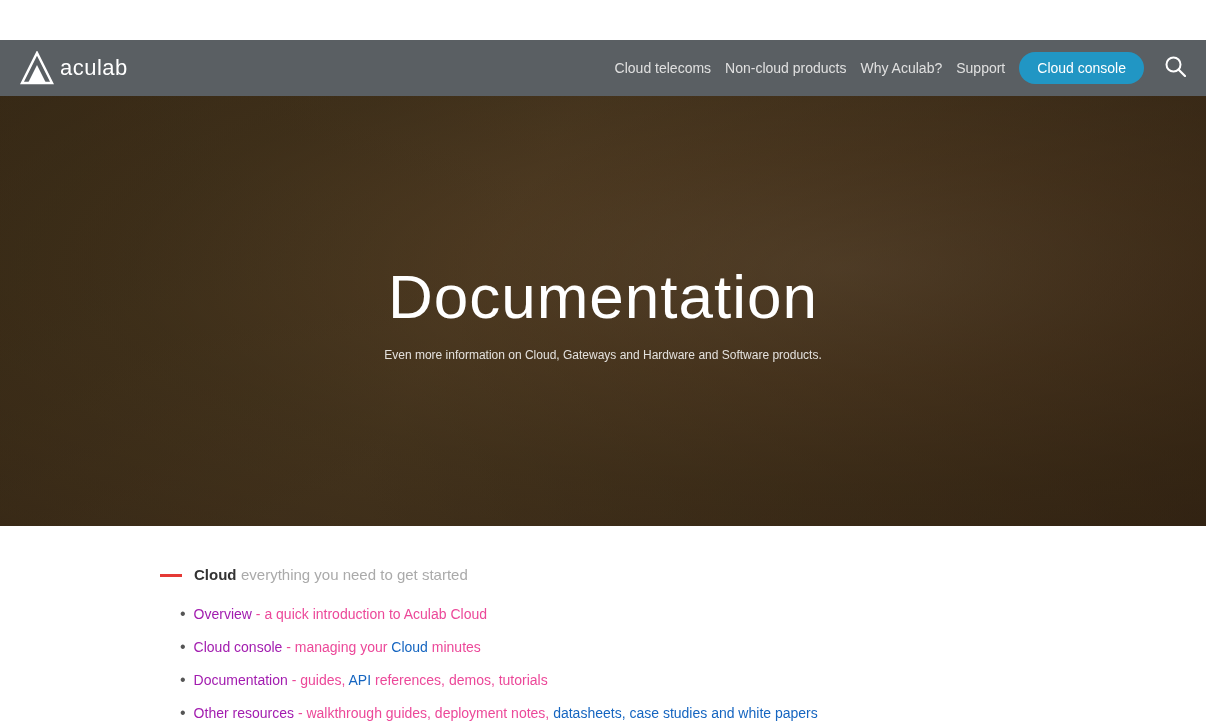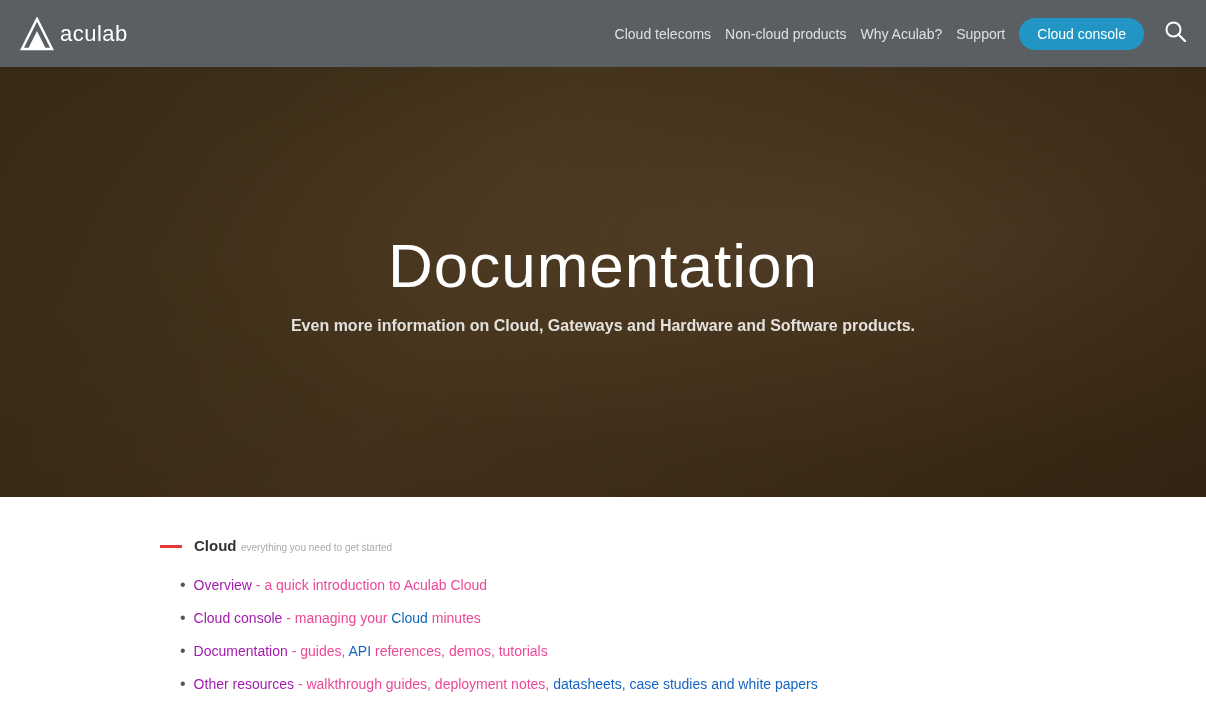--- a/index.html
+++ b/index.html
@@ -1,26 +1,27 @@
 <!DOCTYPE html>
 <html><head>
   <meta charset="utf-8">
   <style>
     * { margin: 0; padding: 0; box-sizing: border-box; }
     body { font-family: Arial, sans-serif; background: #fff; }
 
     
     nav {
       background: #5a5f63;
-      height: 67px;
+      height: 56px;
       display: flex;
       align-items: center;
       padding: 8px 20px;
       position: relative;
       z-index: 10;
+      margin-top: 40px;
     }
     .nav-logo {
       display: flex;
       align-items: center;
       margin-right: auto;
       text-decoration: none;
     }
     .logo-icon {
       width: 34px;
       height: 34px;
@@ -93,23 +94,23 @@
       color: #fff;
     }
     .hero-title {
       font-size: 62px;
       font-weight: 300;
       letter-spacing: 1px;
       margin-bottom: 16px;
       color: #fff;
     }
     .hero-subtitle {
-      font-size: 16px;
+      font-size: 12px;
       color: rgba(255,255,255,0.85);
-      font-weight: 700;
+      font-weight: 400;
     }
 
     
     .content {
       padding: 40px 160px 40px 160px;
       background: #fff;
     }
     .section-header {
       display: flex;
       align-items: center;
@@ -123,21 +124,21 @@
       flex-shrink: 0;
     }
     .section-title-cloud {
       color: #333;
       font-weight: 700;
       font-size: 15px;
     }
     .section-title-rest {
       color: #aaa;
       font-weight: 400;
-      font-size: 10px;
+      font-size: 15px;
     }
     .list-items {
       list-style: none;
       padding-left: 20px;
     }
     .list-items li {
       font-size: 14px;
       color: #444;
       margin-bottom: 12px;
       display: flex;

